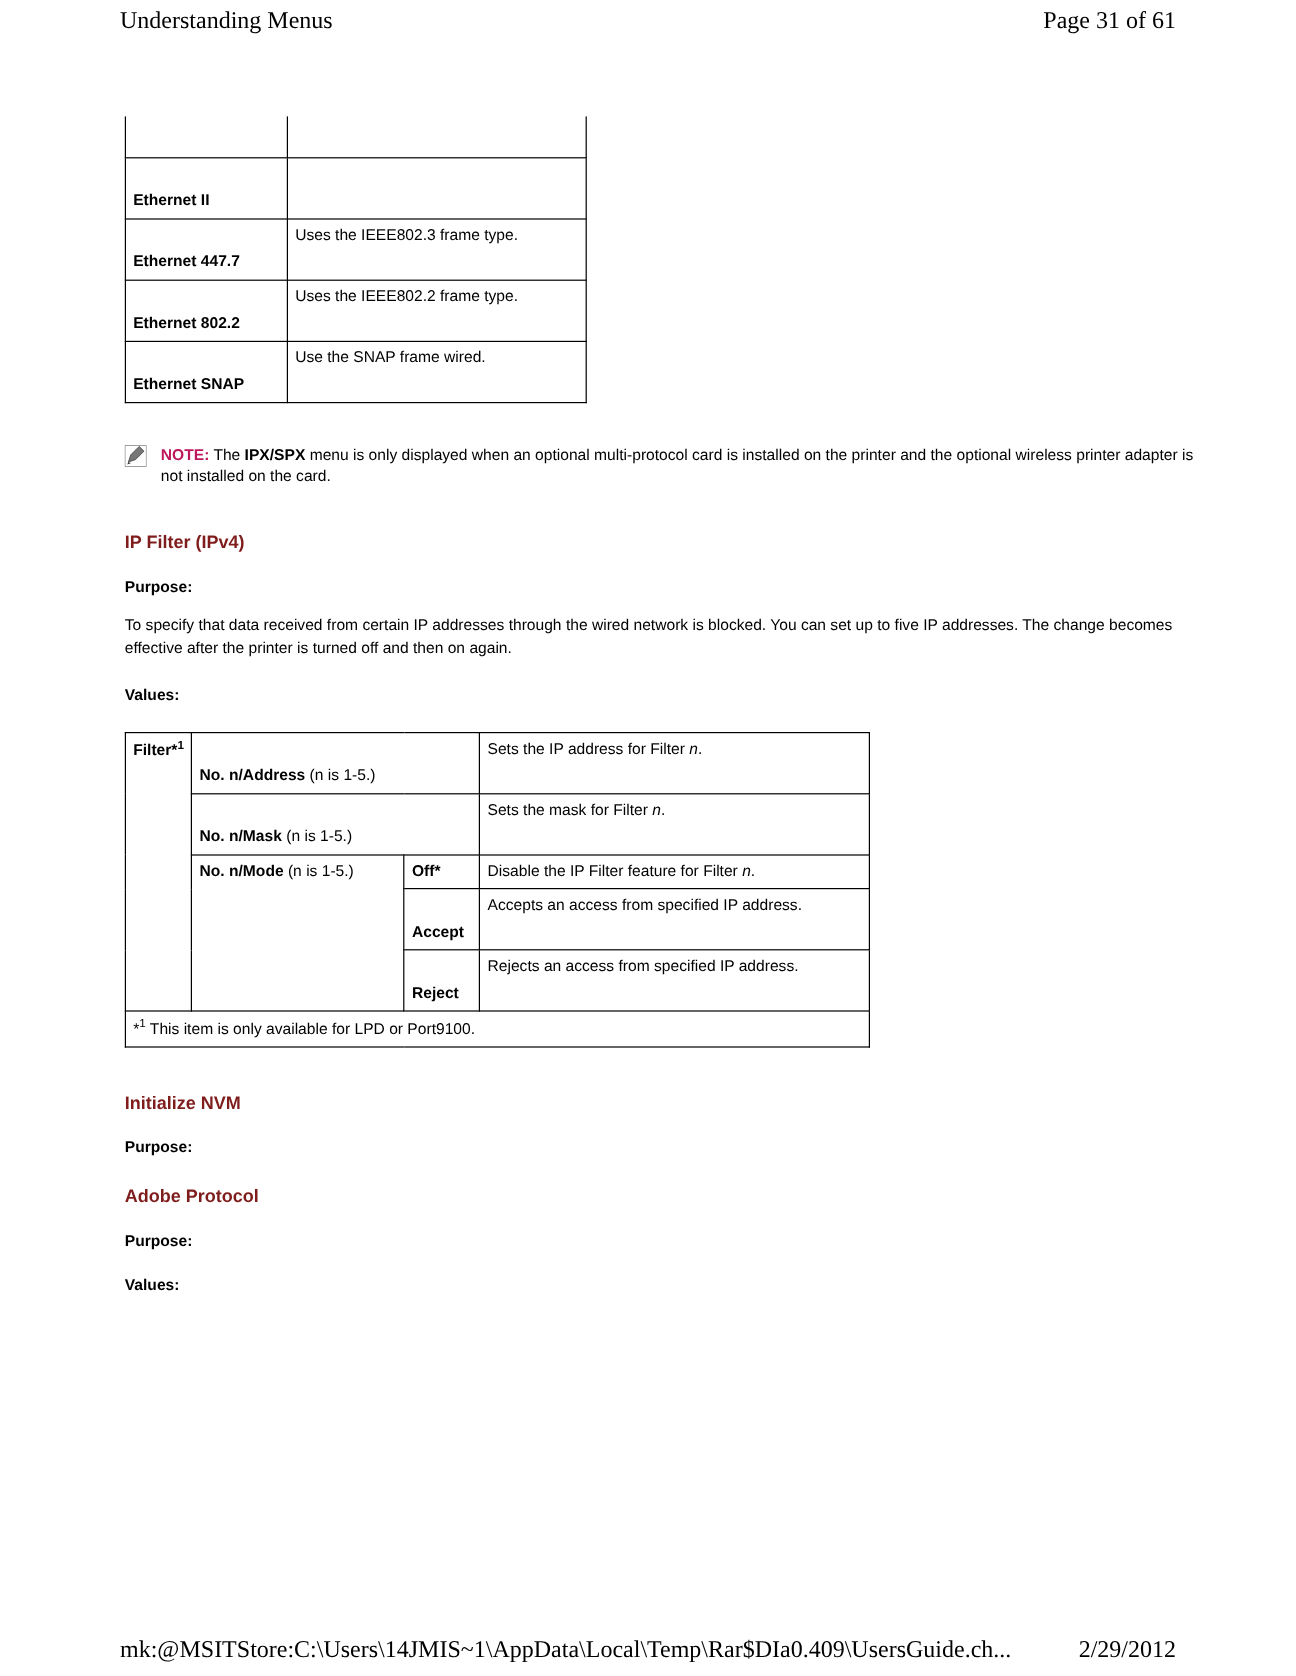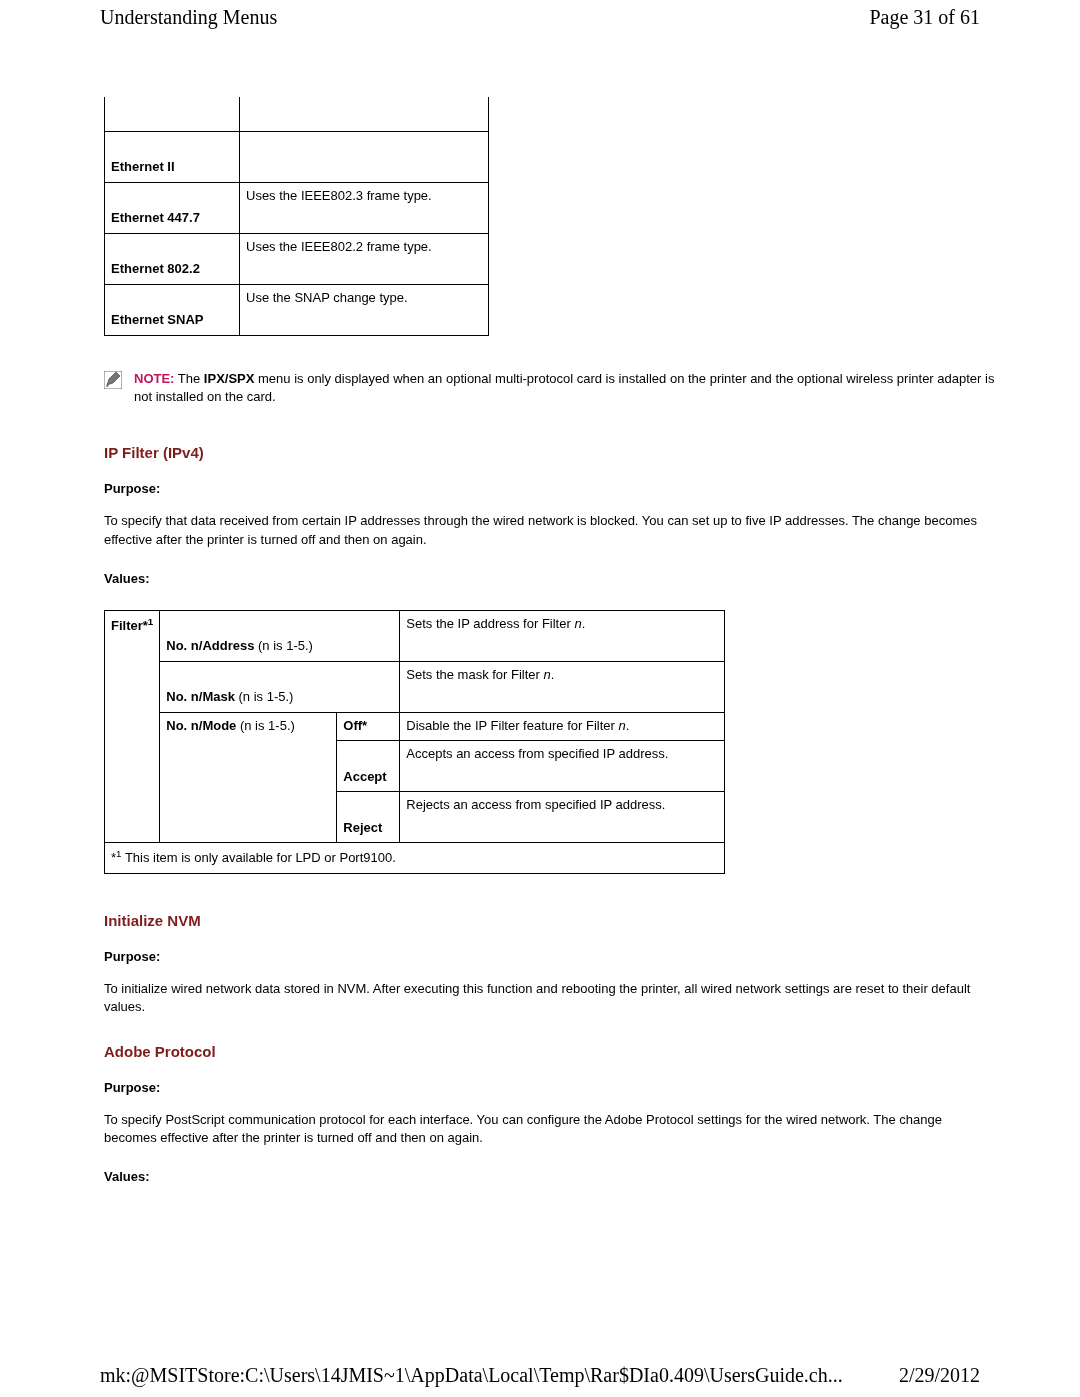--- a/index.html
+++ b/index.html
@@ -125,21 +125,21 @@
       <tr>
         <td class="label" style="height:40px;">Ethernet 447.7</td>
         <td style="vertical-align:top;">Uses the IEEE802.3 frame type.</td>
       </tr>
       <tr>
         <td class="label" style="height:40px;">Ethernet 802.2</td>
         <td style="vertical-align:top;">Uses the IEEE802.2 frame type.</td>
       </tr>
       <tr>
         <td class="label" style="height:40px;">Ethernet SNAP</td>
-        <td style="vertical-align:top;">Use the SNAP change type.</td>
+        <td style="vertical-align:top;">Use the SNAP frame wired.</td>
       </tr>
     </tbody>
       </table>
 
     <div class="note-row">
       <svg class="note-icon" viewBox="0 0 18 18">
         <rect x="0" y="0" width="18" height="18" fill="#fff" stroke="#444" stroke-width="0.8"></rect>
         <polygon points="3,14 5,8 12,1 16,5 9,12" fill="#777" stroke="#333" stroke-width="0.6"></polygon>
         <polygon points="2,16 3,14 5,15" fill="#333"></polygon>
       </svg>
@@ -194,25 +194,23 @@
       <tr class="footnote-row">
         <td colspan="4">
           <span>*</span><sup>1</sup><span> This item is only available for LPD or Port9100.</span>
         </td>
       </tr>
     </tbody>
       </table>
 
     <div class="section-heading">Initialize NVM</div>
     <div class="purpose-label">Purpose:</div>
-    <div class="body-text">To initialize wired network data stored in NVM. After executing this function and rebooting the printer, all wired network settings are reset to their default values.</div>
 
     <div class="section-heading" style="margin-top:26px;">Adobe Protocol</div>
     <div class="purpose-label">Purpose:</div>
-    <div class="body-text">To specify PostScript communication protocol for each interface. You can configure the Adobe Protocol settings for the wired network. The change becomes effective after the printer is turned off and then on again.</div>
     <div class="values-label">Values:</div>
 
   </div>
 
   <div class="footer-row">
     <div>mk:@MSITStore:C:\Users\14JMIS~1\AppData\Local\Temp\Rar$DIa0.409\UsersGuide.ch...</div>
     <div>2/29/2012</div>
   </div>
 
 </div>

